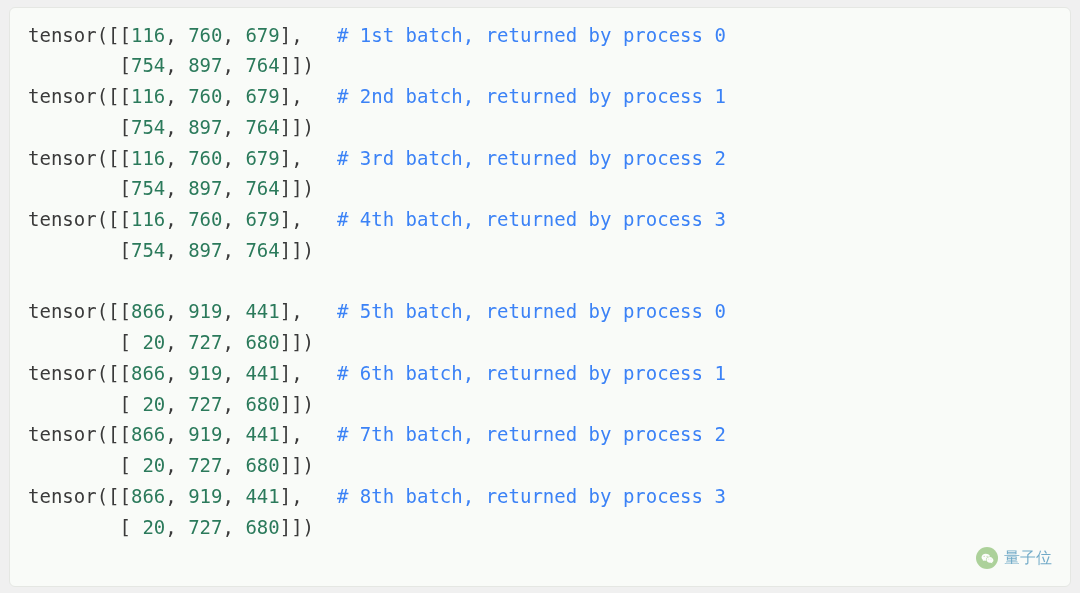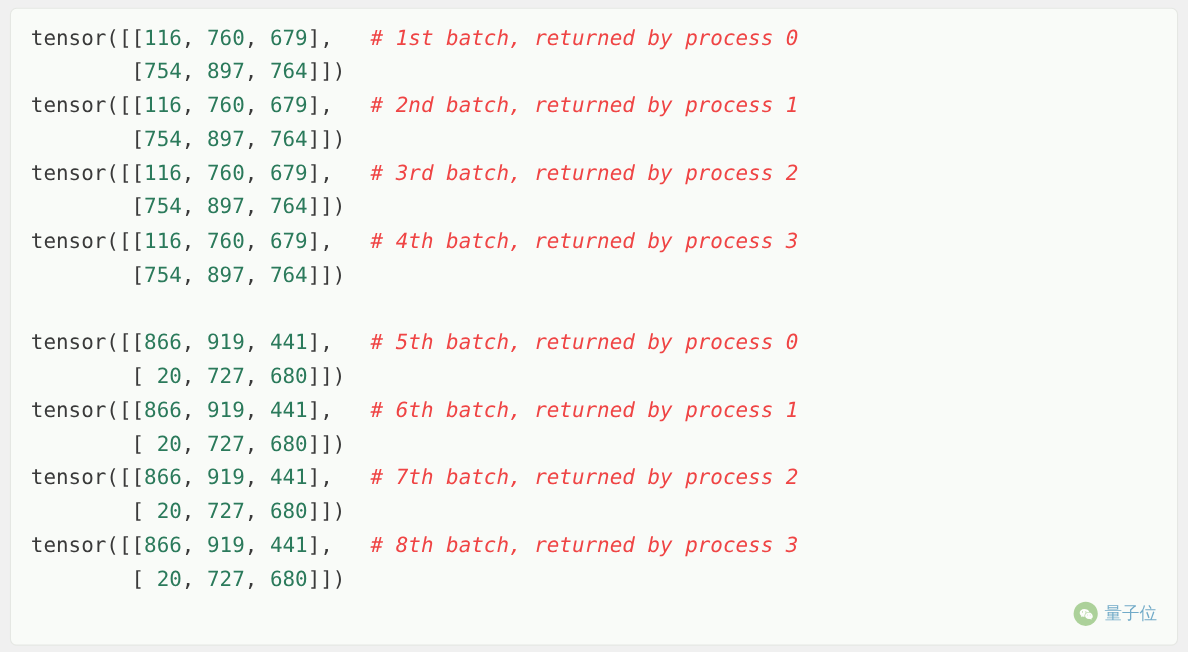--- a/index.html
+++ b/index.html
@@ -22,21 +22,21 @@
     padding: 12px 18px;
     overflow: hidden;
     font-size: 19px;
     line-height: 1.62;
     color: #3a3a3a;
     white-space: pre;
     position: relative;
   }
   .punct { color: #3a3a3a; }
   .num { color: #2b7a5b; font-weight: 500; text-align: center; }
-  .comment { color: #ef4444; font-style: italic; }
+  .comment { color: #3b82f6; }
   .blank { height: 1.62em; }
   .line { display: block; }
   .watermark {
     position: absolute;
     right: 28px;
     bottom: 24px;
     display: flex;
     align-items: center;
     gap: 6px;
     opacity: 0.55;

